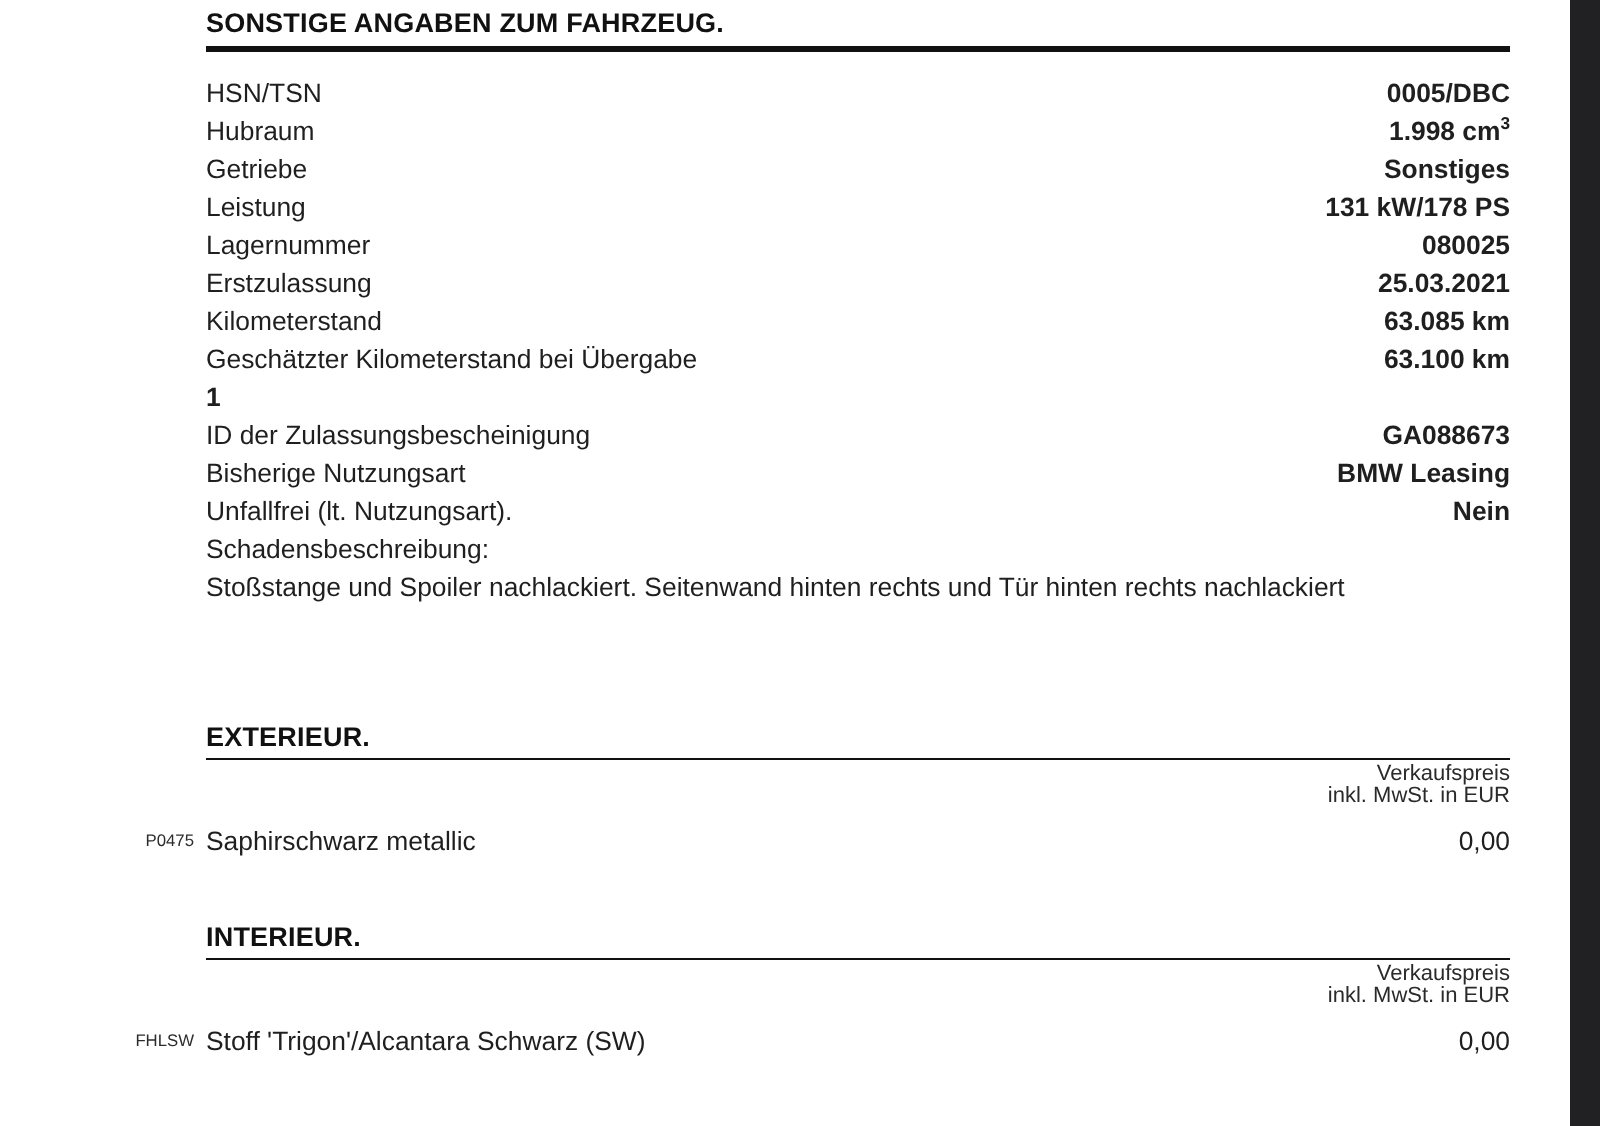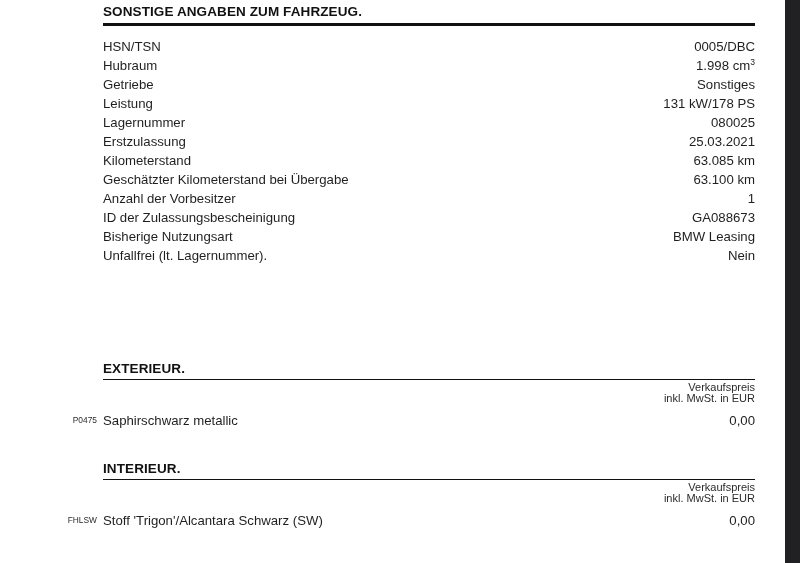--- a/index.html
+++ b/index.html
@@ -75,21 +75,21 @@
     display: flex;
     justify-content: space-between;
     align-items: baseline;
     font-size: 13.2px;
     line-height: 19px;
     color: #1f1f1f;
     white-space: nowrap;
     gap: 21px;
   }
   .kv-label { text-align: left; }
-  .kv-value { text-align: center; }
+  .kv-value { text-align: center; font-weight: bold; }
   .kv-value sup {
     font-size: 8.6px;
     vertical-align: super;
     line-height: 0;
   }
 
   .note-line {
     font-size: 13.2px;
     line-height: 19px;
     color: #1f1f1f;
@@ -180,39 +180,40 @@
         <span class="kv-value">63.085 km</span>
       </div>
 
       <div class="kv-row">
         <span class="kv-label">Geschätzter Kilometerstand bei Übergabe</span>
         <span class="kv-value">63.100 km</span>
       </div>
 
 
       <div class="kv-row">
-        <span class="kv-label">Anzahl der Vorbesitzer</span>
         <span class="kv-value">1</span>
       </div>
 
       <div class="kv-row">
         <span class="kv-label">ID der Zulassungsbescheinigung</span>
         <span class="kv-value">GA088673</span>
       </div>
 
       <div class="kv-row">
         <span class="kv-label">Bisherige Nutzungsart</span>
         <span class="kv-value">BMW Leasing</span>
       </div>
 
       <div class="kv-row">
-        <span class="kv-label">Unfallfrei (lt. Lagernummer).</span>
+        <span class="kv-label">Unfallfrei (lt. Nutzungsart).</span>
         <span class="kv-value">Nein</span>
       </div>
 
+      <div class="note-line">Schadensbeschreibung:</div>
+      <div class="note-line">Stoßstange und Spoiler nachlackiert. Seitenwand hinten rechts und Tür hinten rechts nachlackiert</div>
     </div>
 
     <div class="content" style="top:361px;">
       <div class="section-title">EXTERIEUR.</div>
     </div>
     <div class="content" style="top:379px;">
       <div class="rule-thin"></div>
     </div>
     <div class="content" style="top:382px;">
       <div class="price-head"><span>Verkaufspreis</span></div>

